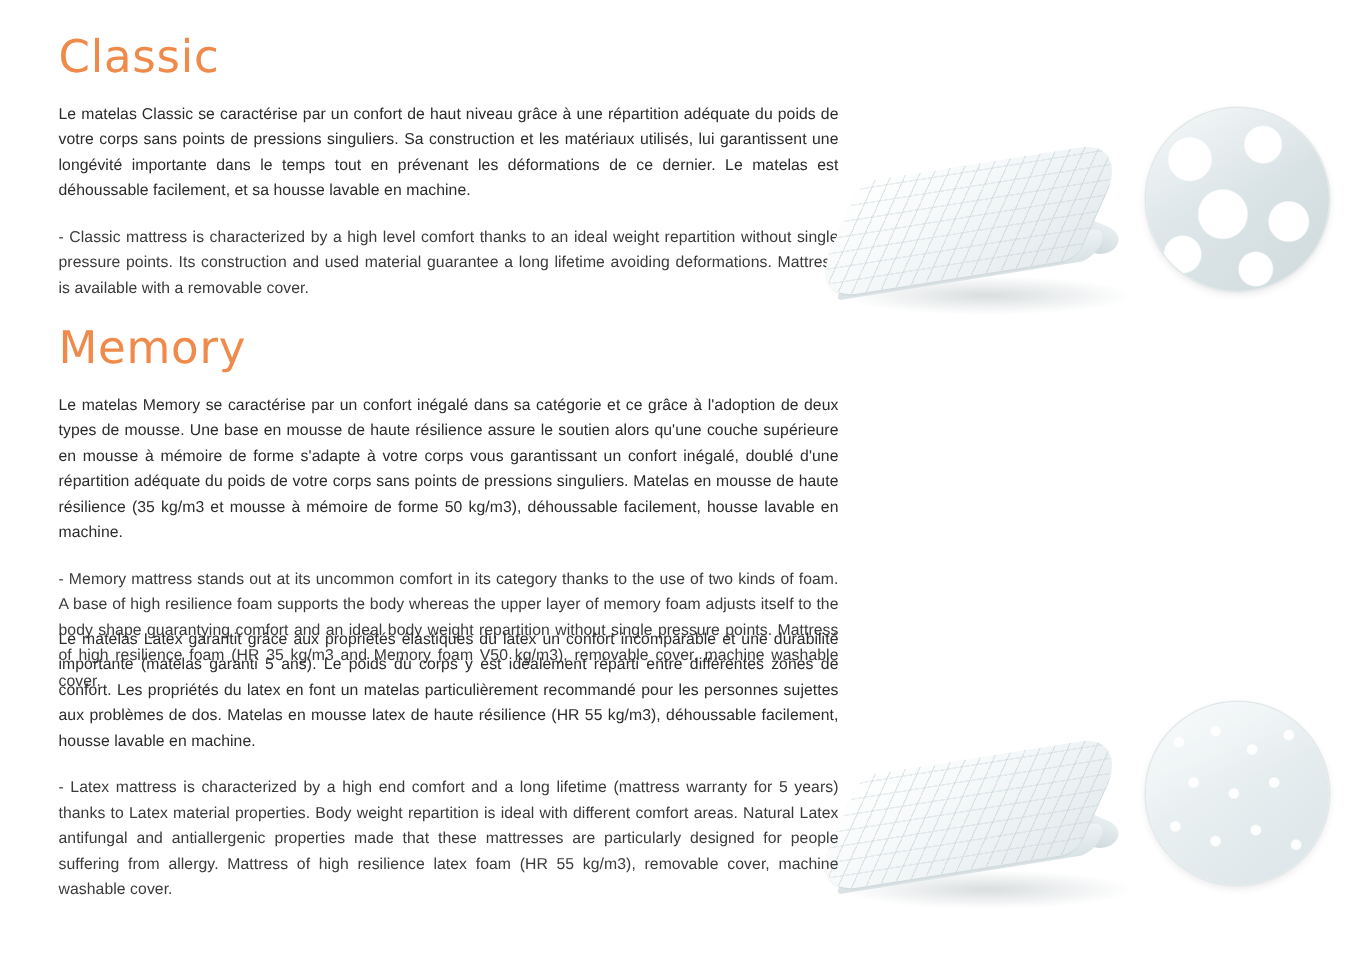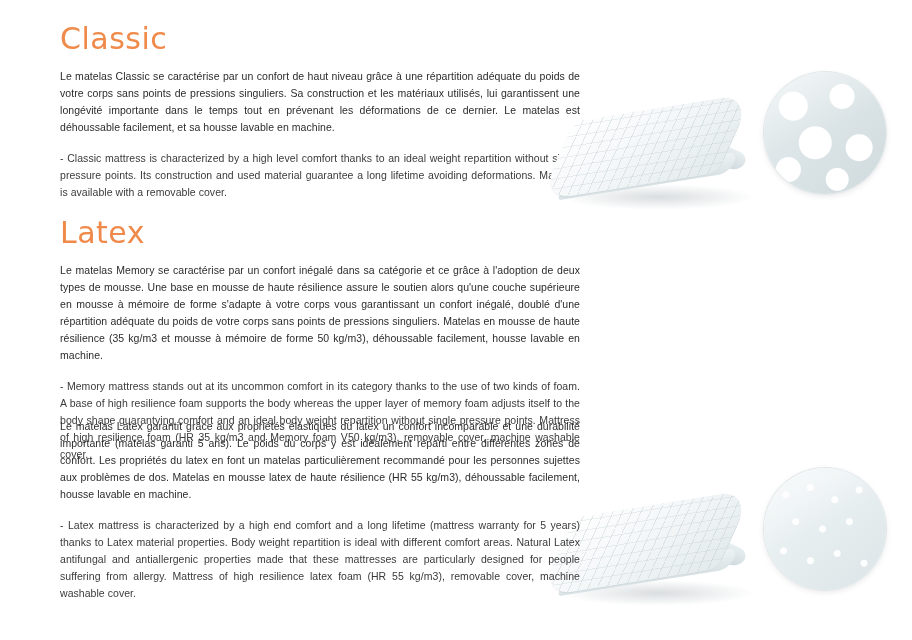--- a/index.html
+++ b/index.html
@@ -23,21 +23,21 @@
     position: absolute;
     left: 0;
     width: 912px;
   }
   #section-classic { top: 24px; }
   #section-memory  { top: 218px; }
   #section-progel  { top: 418px; }
 
   .text-col {
     position: absolute;
-    left: 60px;
+    left: 39px;
     width: 520px;
   }
   .heading {
     font-family: "DejaVu Sans", sans-serif;
     font-size: 30px;
     font-weight: 400;
     letter-spacing: 0.5px;
     color: #f08a4b;
     margin: 0 0 14px 0;
     line-height: 1.0;
@@ -187,21 +187,21 @@
       </div>
       <div class="zoom-circle">
         <div class="fill tex-classic"></div>
         <div class="gloss"></div>
       </div>
     </div>
   </div>
 
   <div class="section" id="section-memory">
     <div class="text-col">
-      <h1 class="heading">Latex</h1>
+      <h1 class="heading">Memory</h1>
       <p class="para fr">Le matelas Memory se caractérise par un confort inégalé dans sa catégorie et ce grâce à l'adoption de deux types de mousse. Une base en mousse de haute résilience assure le soutien alors qu'une couche supérieure en mousse à mémoire de forme s'adapte à votre corps vous garantissant un confort  inégalé, doublé d'une répartition adéquate du poids de votre corps sans points de pressions  singuliers. Matelas en mousse de haute résilience (35 kg/m3 et mousse à mémoire de forme 50 kg/m3), déhoussable facilement, housse lavable en machine.</p>
       <p class="para en">- Memory mattress stands out at its uncommon  comfort in its category thanks to the use of two kinds of foam. A base of high resilience foam supports the body whereas the upper layer of memory foam adjusts itself to the body shape guarantying comfort and an ideal body weight repartition without single pressure points. Mattress of high resilience foam (HR 35 kg/m3 and Memory foam  V50 kg/m3), removable cover, machine washable cover.</p>
     </div>
 
     <div class="product-art" id="art-memory">
       <div class="mattress">
         <div class="shadow"></div>
         <div class="side2"></div>
         <div class="side"></div>
         <div class="top"></div>

